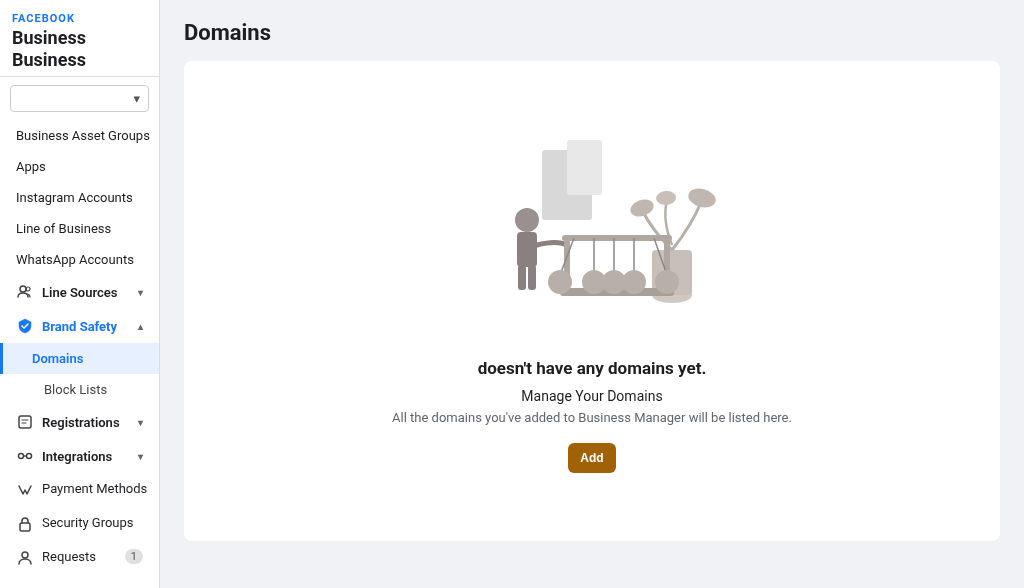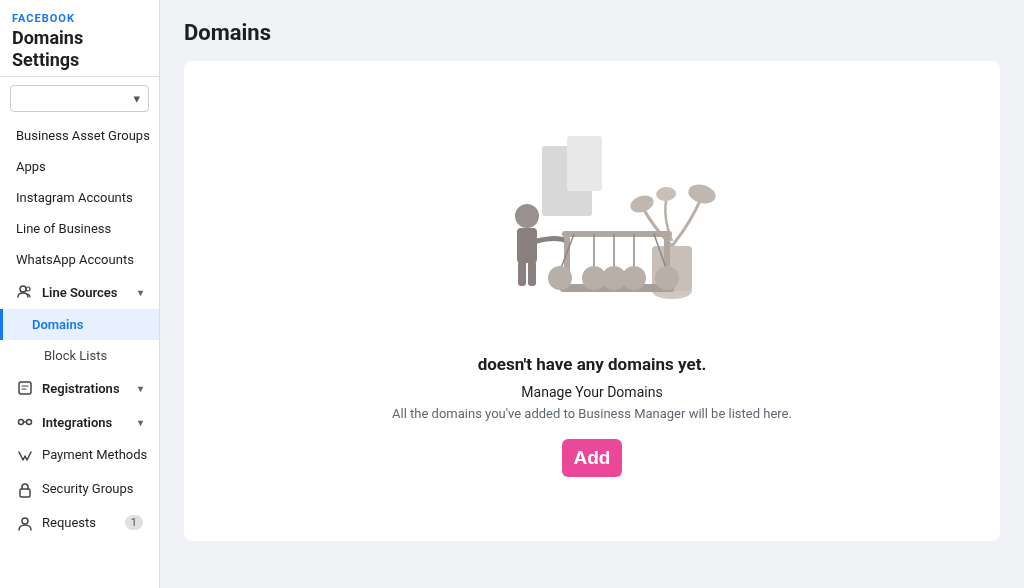--- a/index.html
+++ b/index.html
@@ -34,35 +34,35 @@
     .page-title { font-size: 22px; font-weight: 700; color: #1c1e21; margin-bottom: 16px; }
 
     .domains-card { background: #fff; border-radius: 8px; padding: 40px 20px; display: flex; flex-direction: column; align-items: center; justify-content: center; min-height: 480px; }
 
     
     .illustration { margin-bottom: 24px; }
 
     .empty-title { font-size: 17px; font-weight: 700; color: #1c1e21; margin-bottom: 10px; }
     .manage-title { font-size: 14px; font-weight: 400; color: #1c1e21; margin-bottom: 6px; }
     .manage-desc { font-size: 13px; color: #606770; text-align: center; margin-bottom: 18px; }
-    .add-button { background: #ec4899; color: #fff; border: none; border-radius: 6px; padding: 8px 12px; font-size: 19px; font-weight: 600; cursor: pointer; }
+    .add-button { background: #a16207; color: #fff; border: none; border-radius: 6px; padding: 8px 12px; font-size: 12px; font-weight: 600; cursor: pointer; }
 
     
     .sidebar::-webkit-scrollbar { width: 4px; }
     .sidebar::-webkit-scrollbar-thumb { background: #ccc; border-radius: 2px; }
   </style>
 </head>
 <body>
 
 <div class="app-layout">
 
   <div class="sidebar">
     <div class="sidebar-header">
       <div class="fb-brand">FACEBOOK</div>
-      <div class="business-settings-title">Domains Settings</div>
+      <div class="business-settings-title">Business Business</div>
     </div>
 
     <div class="sidebar-search">
       <div class="sidebar-search-box">
         <span style="color:#999; font-size:13px;"></span>
         <span style="color:#555;">▾</span>
       </div>
     </div>
 
     <div class="sidebar-nav">
@@ -89,20 +89,30 @@
             <circle cx="6" cy="5" r="3" stroke="#444" stroke-width="1.5"></circle>
             <path d="M1 13c0-2.5 2-4 5-4s5 1.5 5 4" stroke="#444" stroke-width="1.5" stroke-linecap="round"></path>
             <circle cx="11" cy="5" r="2" stroke="#444" stroke-width="1.2"></circle>
             <path d="M13 13c0-1.5-1-2.5-3-3" stroke="#444" stroke-width="1.2" stroke-linecap="round"></path>
           </svg>
         </span>
         <span>Line Sources</span>
         <span class="chevron">▾</span>
       </div>
 
+      <div class="nav-item section-header brand-safety">
+        <span class="nav-icon">
+          <svg width="16" height="16" viewBox="0 0 16 16" fill="none">
+            <path d="M8 1L2 4v4c0 3.5 2.5 6 6 7 3.5-1 6-3.5 6-7V4L8 1z" fill="#1877f2" stroke="#1877f2" stroke-width="0.5"></path>
+            <path d="M5 8l2 2 4-4" stroke="white" stroke-width="1.5" stroke-linecap="round" stroke-linejoin="round"></path>
+          </svg>
+        </span>
+        <span>Brand Safety</span>
+        <span class="chevron">▴</span>
+      </div>
 
       <div class="nav-item sub-item active">
         <span>Domains</span>
       </div>
       <div class="nav-item sub-item">
         <span>Block Lists</span>
       </div>
 
       <div class="nav-item section-header">
         <span class="nav-icon">

